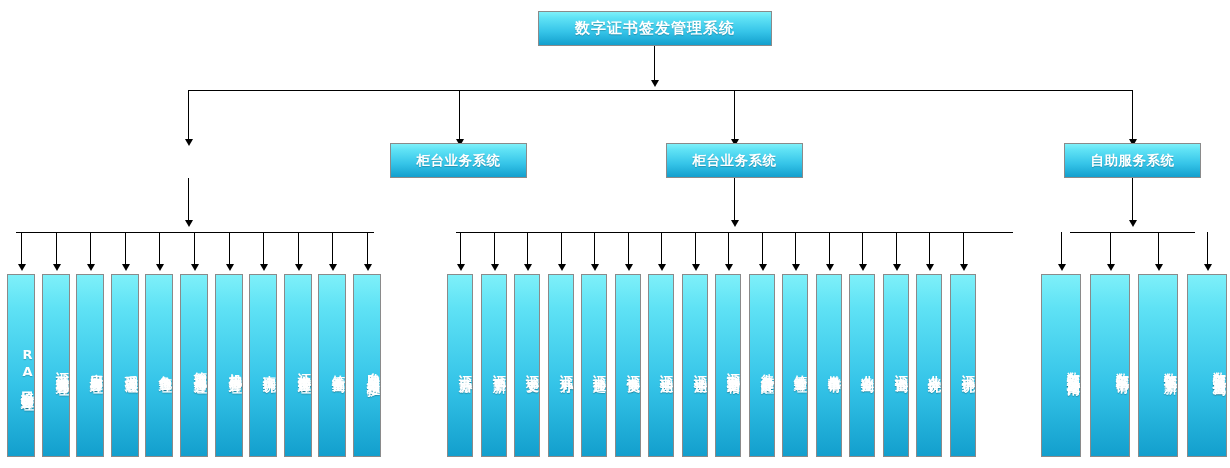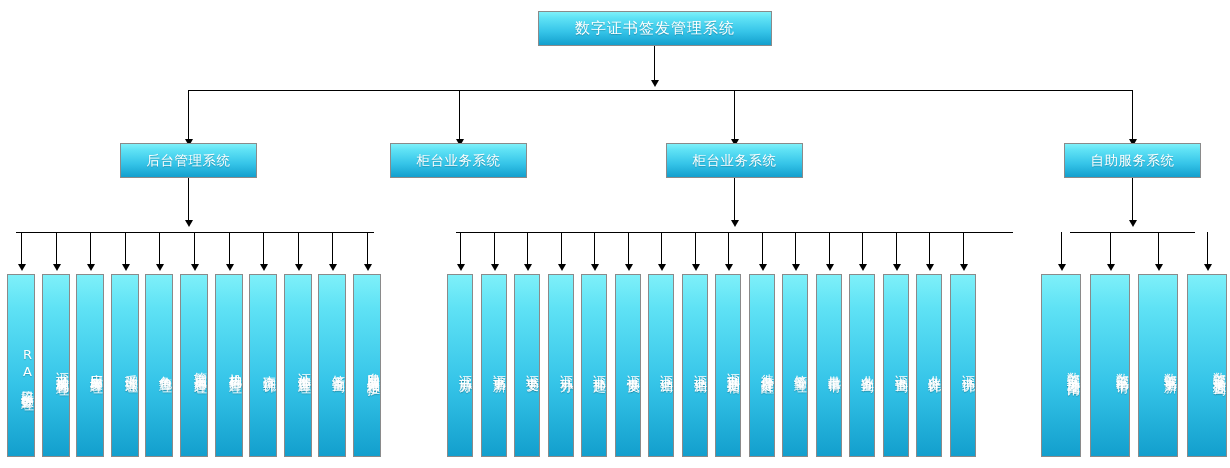--- a/index.html
+++ b/index.html
@@ -18,21 +18,21 @@
     overflow: hidden;
   }
 
   
   .node {
     position: absolute;
     box-sizing: border-box;
     background: linear-gradient(to bottom, #7ef0f9 0%, #5fe2f5 18%, #35c4e8 60%, #139fcd 100%);
     border: 1px solid #8a8a8a;
     color: #ffffff;
-    font-weight: normal;
+    font-weight: bold;
     display: flex;
     align-items: center;
     justify-content: center;
     line-height: 1.02;
     text-shadow: 0 1px 1px rgba(0,0,0,0.22);
   }
   .node.root {
     font-size: 15px;
     letter-spacing: 1px;
   }
@@ -89,23 +89,20 @@
 
   <div class="vline" style="left:459px; top:90px; height:52px;"></div>
   <div class="arrow" style="left:456px; top:139px;"></div>
 
   <div class="vline" style="left:734px; top:90px; height:52px;"></div>
   <div class="arrow" style="left:731px; top:139px;"></div>
 
   <div class="vline" style="left:1132px; top:90px; height:52px;"></div>
   <div class="arrow" style="left:1129px; top:139px;"></div>
 
-  <div class="node level2" style="left:120px; top:143px; width:137px; height:35px;">
-    <span>后台管理系统</span>
-  </div>
 
   <div class="node level2" style="left:390px; top:143px; width:137px; height:35px;">
     <span>柜台业务系统</span>
   </div>
 
   <div class="node level2" style="left:666px; top:143px; width:137px; height:35px;">
     <span>柜台业务系统</span>
   </div>
 
   <div class="node level2" style="left:1064px; top:143px; width:137px; height:35px;">

